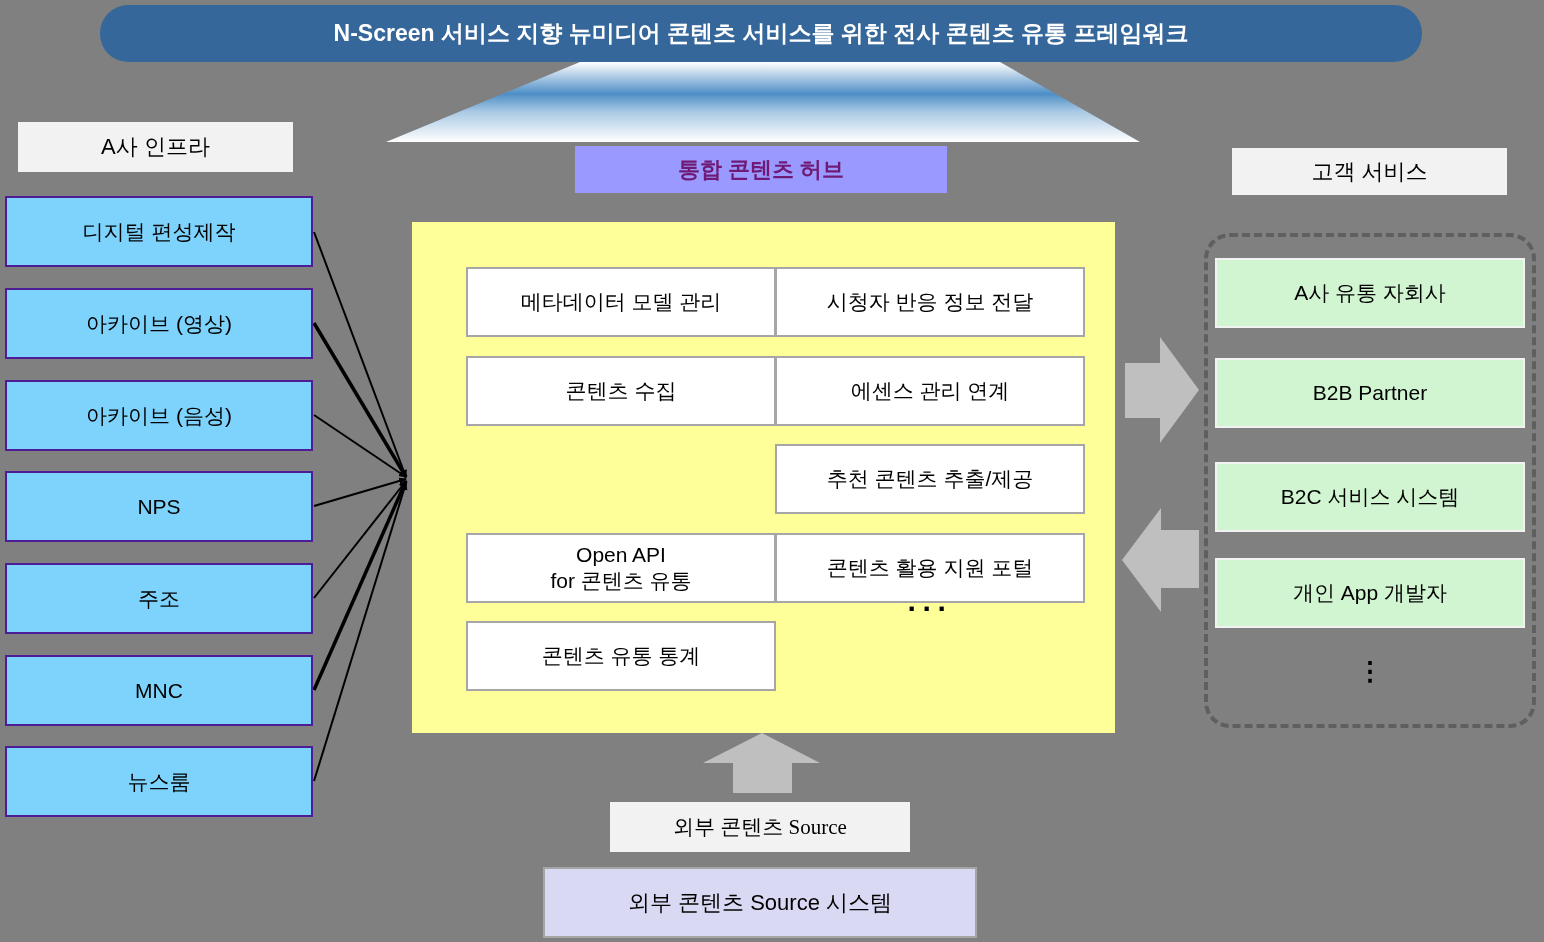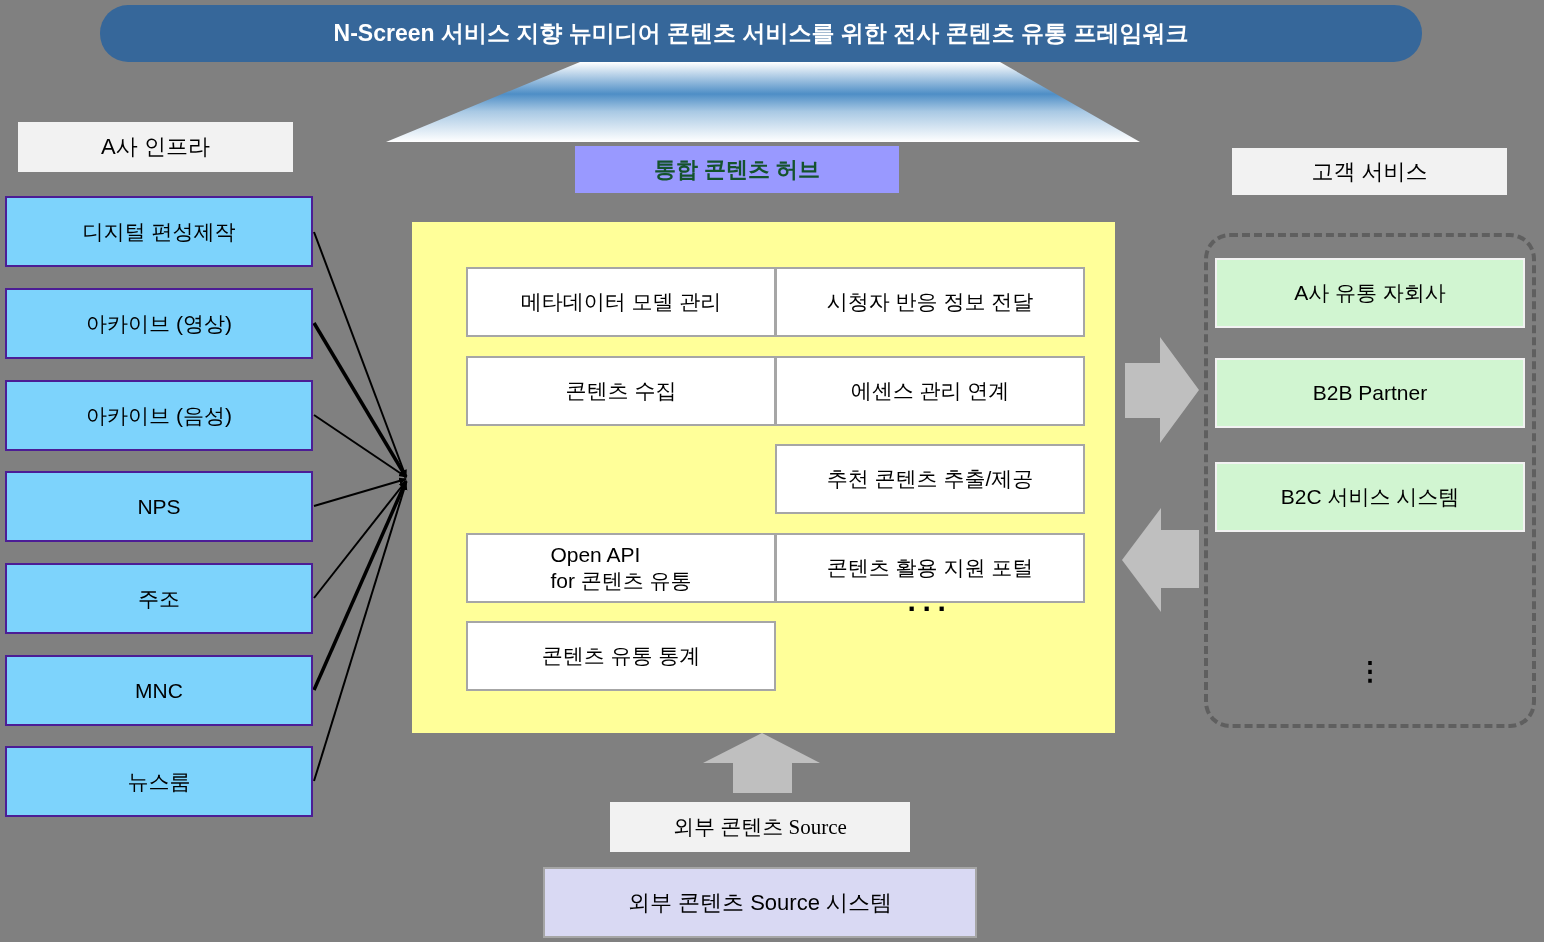--- a/index.html
+++ b/index.html
@@ -1,31 +1,31 @@
 <!DOCTYPE html>
 <html><head>
 <meta charset="utf-8">
 <style>
   html,body{margin:0;padding:0;background:#808080;}
   #canvas{
     position:relative;width:1544px;height:942px;background:#808080;overflow:hidden;
     font-family:"Liberation Sans",sans-serif;color:#000;
   }
   .abs{position:absolute;box-sizing:border-box;}
-  .center{display:flex;align-items:center;justify-content:center;text-align:left;}
+  .center{display:flex;align-items:center;justify-content:center;text-align:center;}
   #svg-layer{position:absolute;left:0;top:0;width:1544px;height:942px;z-index:1;}
   .lvl2{z-index:2;}
 
   .banner{
     left:100px;top:5px;width:1322px;height:57px;border-radius:28px;
     background:#36679A;color:#fff;font-size:23px;font-weight:bold;
   }
   .hub-title{
-    left:575px;top:146px;width:324px;height:47px;
-    background:#9999FF;color:#14532d;font-size:22px;font-weight:bold;
+    left:575px;top:146px;width:372px;height:47px;
+    background:#9999FF;color:#701a75;font-size:22px;font-weight:bold;
   }
   .yellow-panel{left:412px;top:222px;width:703px;height:511px;background:#FFFF99;}
   .hub-fn{
     width:310px;height:70px;background:#fff;border:2px solid #A6A6A6;
     font-size:21px;line-height:1.25;
   }
   .prewrap{white-space:pre-line;}
   .col-l{left:442px;margin-left:24px;}
   .col-r{left:775px;}
   .hdr{background:#F2F2F2;font-size:22px;}
@@ -107,18 +107,19 @@
   <div class="abs center infra-box lvl2" style="top:471px">NPS</div>
   <div class="abs center infra-box lvl2" style="top:563px">주조</div>
   <div class="abs center infra-box lvl2" style="top:655px">MNC</div>
   <div class="abs center infra-box lvl2" style="top:746px">뉴스룸</div>
 
   <div class="abs center hdr lvl2" style="left:1232px;top:148px;width:275px;height:47px">고객 서비스</div>
   <div class="abs dashed-panel lvl2"></div>
   <div class="abs center green-box lvl2" style="top:258px">A사 유통 자회사</div>
   <div class="abs center green-box lvl2" style="top:358px">B2B Partner</div>
   <div class="abs center green-box lvl2" style="top:462px">B2C 서비스 시스템</div>
+  <div class="abs center green-box lvl2" style="top:558px">개인 App 개발자</div>
   <div class="abs center v-dots lvl2">⋮</div>
 
   <div class="abs center ext-src lvl2">외부 콘텐츠 Source</div>
   <div class="abs center ext-sys lvl2">외부 콘텐츠 Source 시스템</div>
 
 </div>
 
 </body></html>

